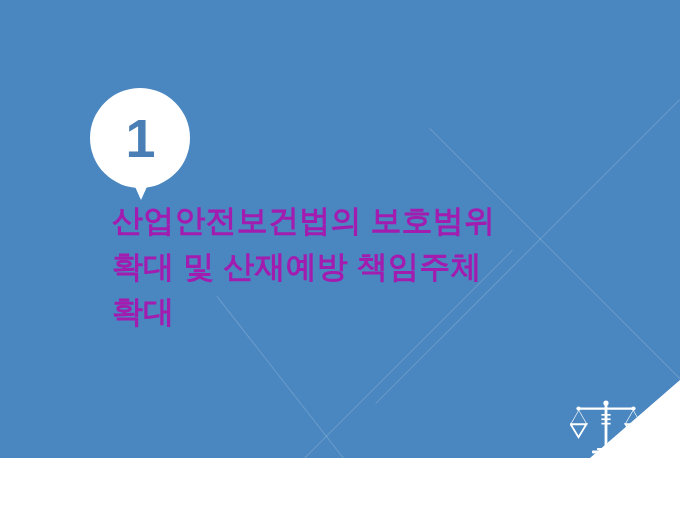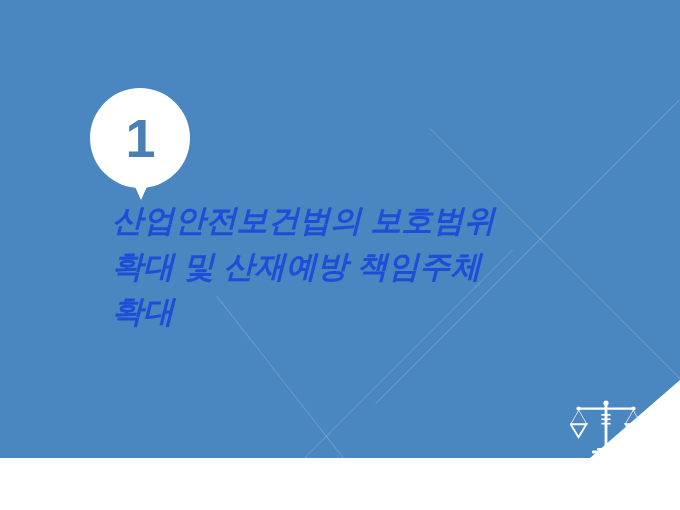--- a/index.html
+++ b/index.html
@@ -77,28 +77,27 @@
     border-left:9px solid transparent;
     border-right:9px solid transparent;
     border-top:20px solid #ffffff;
   }
 
   
   .slide-title {
     position:absolute;
     left:112px; top:198px;
     width:520px;
-    color:#1d4ed8;
+    color:#a21caf;
     font-family:"Liberation Sans", sans-serif;
     font-size:31px;
     font-weight:bold;
     line-height:1.47;
     letter-spacing:0.2px;
     white-space:pre-line;
-    font-style:italic;
   }
 
   
   .scales-icon {
     position:absolute;
     left:570px; top:398px;
     width:72px; height:58px;
   }
 
   

